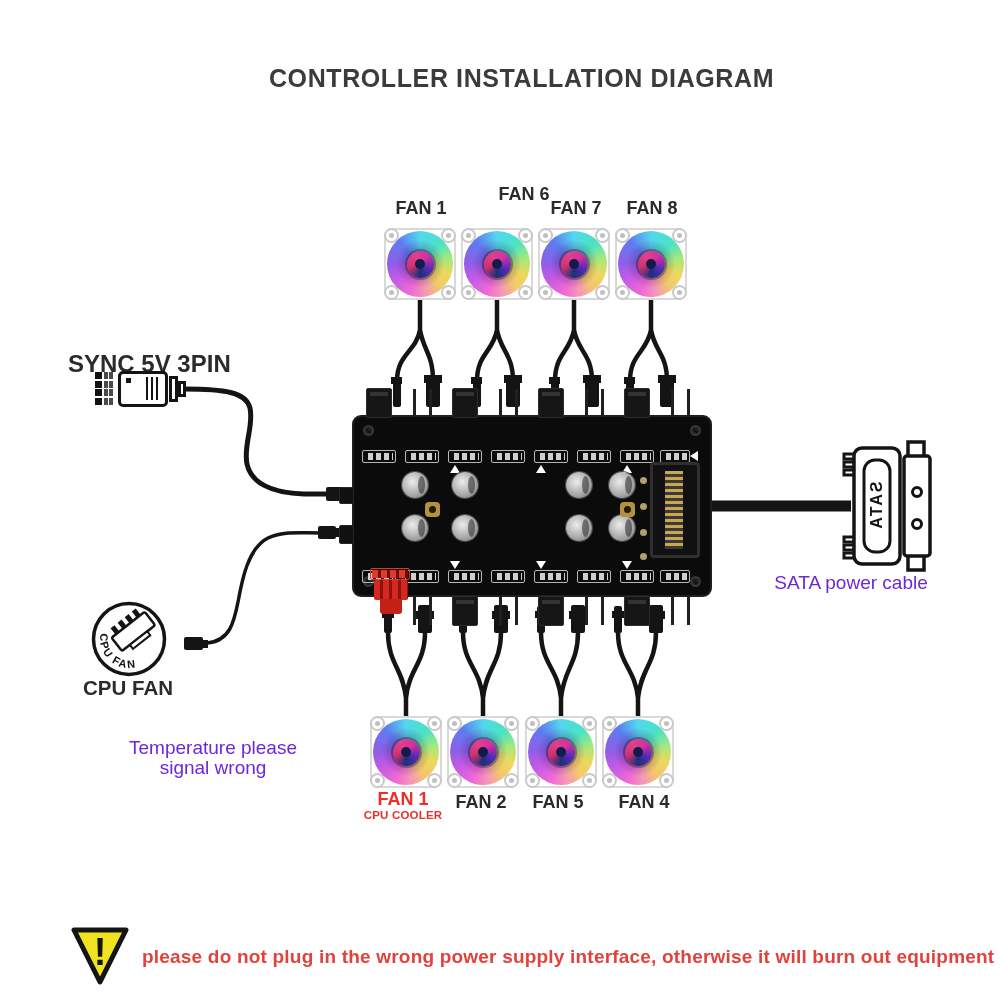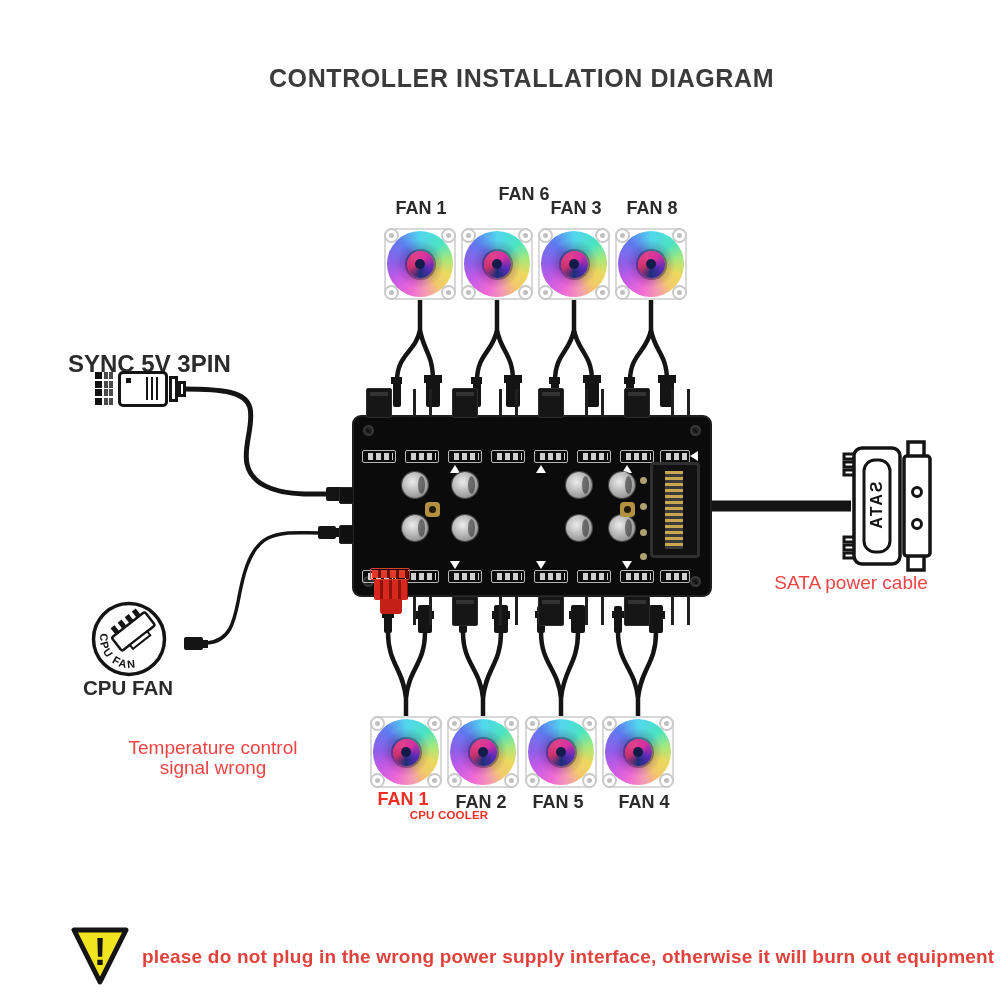--- a/index.html
+++ b/index.html
@@ -6,21 +6,21 @@
   .canvas{position:relative;width:1001px;height:1001px;background:#fff;overflow:hidden;
           font-family:"Liberation Sans",sans-serif;color:#2d2d2d;}
   .wiring{position:absolute;left:0;top:0;z-index:1;}
   .lbl{position:absolute;z-index:3;white-space:nowrap;}
   .title{top:64px;left:0;width:100%;text-align:center;padding-left:42px;box-sizing:border-box;
          font-size:25px;font-weight:600;letter-spacing:.6px;color:#3b3b3b;}
   .fan-label{font-size:18px;font-weight:600;color:#2b2b2b;transform:translateX(-50%);}
   .fan-label.red{color:#ed2f27;}
   .sub-label{font-size:11.5px;font-weight:700;color:#ed2f27;transform:translateX(-50%);letter-spacing:.2px;}
   .side-label{font-size:24px;font-weight:600;color:#2b2b2b;}
-  .center-label{transform:translateX(-50%);text-align:center;font-size:19px;color:#ef4444;}
+  .center-label{transform:translateX(-50%);text-align:center;font-size:19px;color:#6d28d9;}
   .warn-text{top:946px;left:142px;font-size:19px;font-weight:600;color:#e2423c;letter-spacing:.2px;}
 
   
   .fan{position:absolute;width:72px;height:72px;background:#fff;border:2px solid #d9d9d9;
        border-radius:9px;box-sizing:border-box;z-index:2;}
   .lug{position:absolute;width:15px;height:15px;border-radius:50%;background:#fff;border:2px solid #c9c9c9;box-sizing:border-box;}
   .lug::after{content:"";position:absolute;left:3px;top:3px;width:5px;height:5px;border-radius:50%;background:#bfbfbf;}
   .lug.tl{left:-2px;top:-2px}.lug.tr{right:-2px;top:-2px}.lug.bl{left:-2px;bottom:-2px}.lug.br{right:-2px;bottom:-2px}
   .disc{position:absolute;left:1px;top:1px;width:66px;height:66px;border-radius:50%;
     background:conic-gradient(from 0deg,#52d7ee 0deg,#4be3c3 45deg,#a8e87a 80deg,#ecd95e 110deg,#f2c96a 140deg,#f59ab4 168deg,#f06ad4 198deg,#c459e6 238deg,#8f5fe8 272deg,#5f7bf0 318deg,#52d7ee 360deg);}
@@ -148,21 +148,21 @@
       <rect x="335" y="528" width="5" height="9" fill="#141414"></rect>
     </g>
 
     <path d="M710,506 H851" stroke="#141414" stroke-width="11" fill="none"></path>
   </svg>
 
   <div class="lbl title">CONTROLLER INSTALLATION DIAGRAM</div>
 
   <div class="lbl fan-label" style="left:421px;top:198px;">FAN 1</div>
   <div class="lbl fan-label" style="left:499px;top:184px;margin-left:25px;">FAN 6</div>
-  <div class="lbl fan-label" style="left:576px;top:198px;">FAN 3</div>
+  <div class="lbl fan-label" style="left:576px;top:198px;">FAN 7</div>
   <div class="lbl fan-label" style="left:652px;top:198px;">FAN 8</div>
 
   <div class="fan" style="left:384px;top:228px;">
     <div class="disc"></div>
       <div class="hub"></div>
     <div class="lug tl"></div>
       <div class="lug tr"></div>
       <div class="lug bl"></div>
       <div class="lug br"></div>
   </div>
@@ -218,21 +218,21 @@
   <div class="fan" style="left:602px;top:716px;">
     <div class="disc"></div>
       <div class="hub"></div>
     <div class="lug tl"></div>
       <div class="lug tr"></div>
       <div class="lug bl"></div>
       <div class="lug br"></div>
   </div>
 
   <div class="lbl fan-label red" style="left:403px;top:789px;">FAN 1</div>
-  <div class="lbl sub-label" style="left:403px;top:809px;margin-left:46px;">CPU COOLER</div>
+  <div class="lbl sub-label" style="left:403px;top:809px;">CPU COOLER</div>
   <div class="lbl fan-label" style="left:481px;top:792px;">FAN 2</div>
   <div class="lbl fan-label" style="left:558px;top:792px;">FAN 5</div>
   <div class="lbl fan-label" style="left:644px;top:792px;">FAN 4</div>
 
   <div class="board">
     <div class="screw" style="left:9px;top:8px;"></div>
     <div class="screw" style="right:9px;top:8px;"></div>
     <div class="screw" style="left:9px;bottom:8px;"></div>
     <div class="screw" style="right:9px;bottom:8px;"></div>
 
@@ -329,21 +329,21 @@
       <rect x="-21" y="-8" width="42" height="17" rx="2" fill="#fff" stroke="#141414" stroke-width="2.5"></rect>
       <rect x="-11" y="9" width="22" height="5" fill="#fff" stroke="#141414" stroke-width="2"></rect>
     </g>
     <path id="cpufanArc" d="M 13.8,31.1 A 29,29 0 0 0 57.6,64.8" fill="none"></path>
     <text font-size="11" font-weight="bold" fill="#141414" letter-spacing="1.5" font-family="Liberation Sans, sans-serif">
       <textPath href="#cpufanArc" startOffset="6%">CPU FAN</textPath>
     </text>
   </svg>
   <div class="lbl side-label" style="left:128px;top:676px;font-size:20.5px;transform:translateX(-50%);">CPU FAN</div>
 
-  <div class="lbl center-label" style="left:213px;top:737px;">Temperature control</div>
+  <div class="lbl center-label" style="left:213px;top:737px;">Temperature please</div>
   <div class="lbl center-label" style="left:213px;top:757px;">signal wrong</div>
 
   <svg class="icon-svg" style="left:838px;top:440px;" width="105" height="140" viewBox="0 0 105 140">
     <g fill="#fff" stroke="#141414" stroke-width="3">
       <rect x="6" y="14" width="12" height="5"></rect>
         <rect x="6" y="22" width="12" height="5"></rect>
         <rect x="6" y="30" width="12" height="5"></rect>
       <rect x="6" y="97" width="12" height="5"></rect>
         <rect x="6" y="105" width="12" height="5"></rect>
         <rect x="6" y="113" width="12" height="5"></rect>

